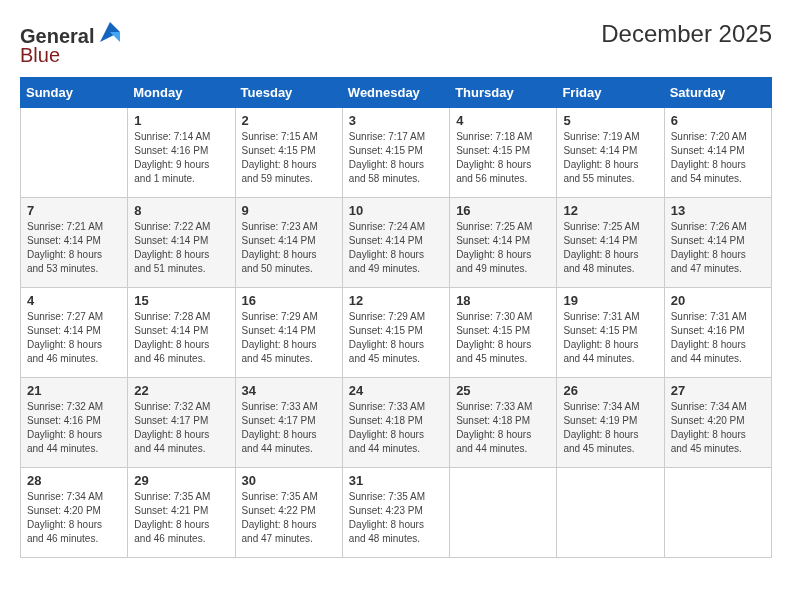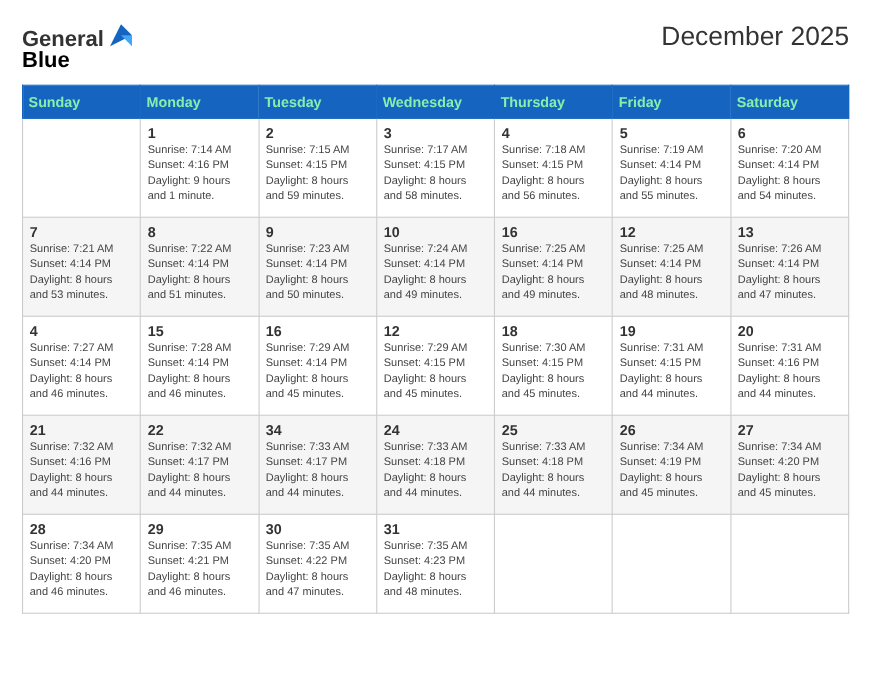--- a/index.html
+++ b/index.html
@@ -41,21 +41,21 @@
       font-size: 16px;
       color: #555;
     }
     .calendar {
       width: 100%;
       border-collapse: collapse;
       border: 1px solid #ccc;
     }
     .calendar th {
       background-color: #1565c0;
-      color: #86efac;
+      color: #ffffff;
       font-size: 13px;
       font-weight: bold;
       padding: 7px 5px;
       text-align: left;
       border: 1px solid #1565c0;
     }
     .calendar td {
       vertical-align: top;
       padding: 5px 6px;
       border: 1px solid #ccc;
@@ -95,21 +95,21 @@
 <div class="header">
   <div class="logo">
     <div>
       <div style="display:flex;align-items:center;">
         <span class="logo-general" style="font-size:20px;font-weight:bold;">General</span>
         <svg class="logo-icon" viewBox="0 0 28 28">
           <polygon points="4,24 14,4 24,14" fill="#1565c0"></polygon>
           <polygon points="14,14 24,14 24,24" fill="#42a5f5"></polygon>
         </svg>
       </div>
-      <span class="logo-blue" style="font-size:20px;font-weight:bold;color:#000000;display:block;margin-top:-4px;">Blue</span>
+      <span class="logo-blue" style="font-size:20px;font-weight:normal;color:#7f1d1d;display:block;margin-top:-4px;">Blue</span>
     </div>
   </div>
   <div class="title-block">
     <div class="month-title">December 2025</div>
   </div>
 </div>
 
 <table class="calendar">
   <thead>
     <tr>

